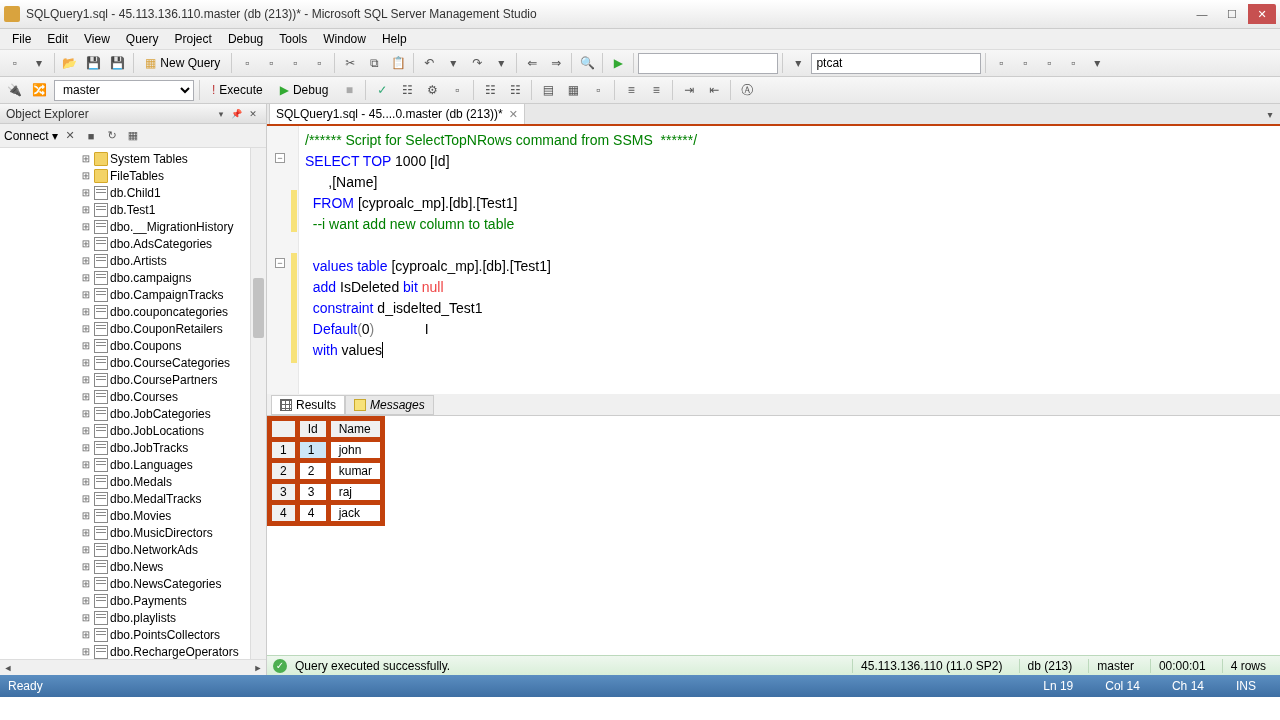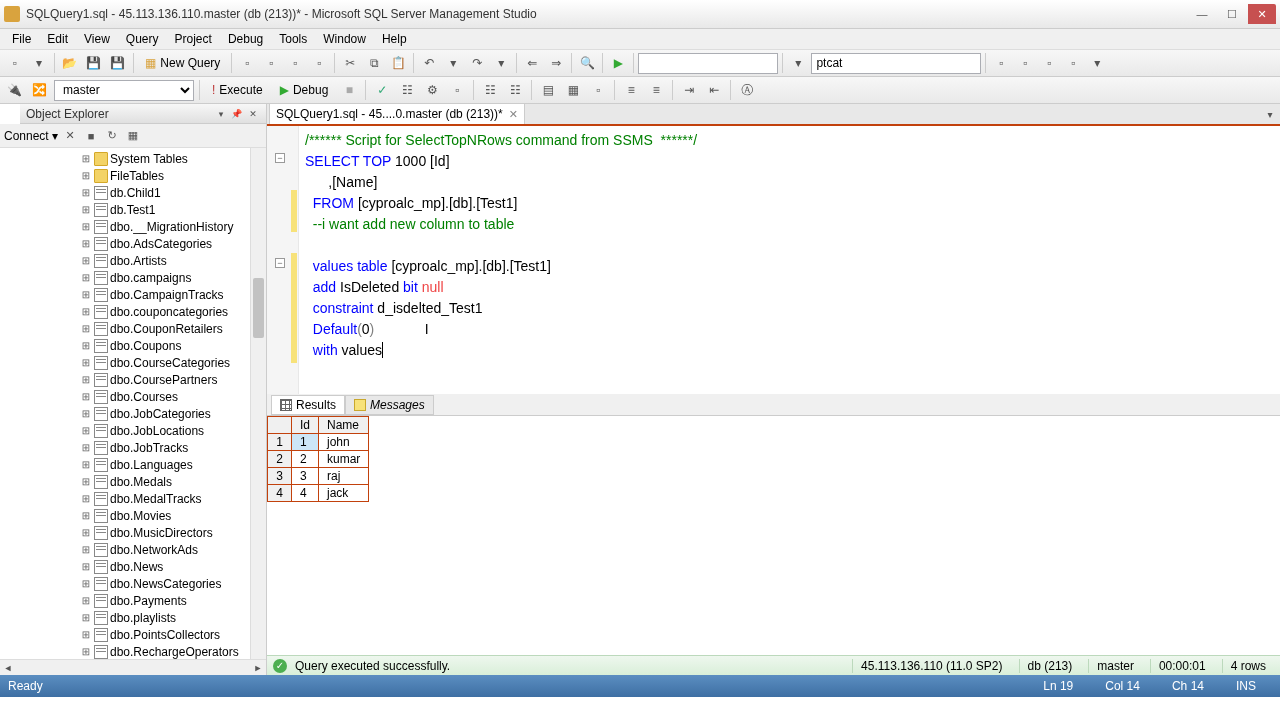--- a/index.html
+++ b/index.html
@@ -22,21 +22,21 @@
 .toolbar .combo { height: 21px; border: 1px solid #abadb3; background: #fff; font-size: 12px; padding: 0 4px; }
 
 .toolbar2 { height: 27px; background: linear-gradient(#f7f7f7, #e9e9e9); display: flex; align-items: center; padding: 0 4px; border-bottom: 1px solid #ccc; gap: 3px; }
 .toolbar2 .btn { width: 22px; height: 22px; display: flex; align-items: center; justify-content: center; border: 1px solid transparent; font-size: 12px; color: #555; }
 .toolbar2 .combo { height: 21px; width: 140px; border: 1px solid #abadb3; background: #fff; font-size: 12px; padding: 0 4px; }
 .toolbar2 .txtbtn { height: 22px; display: flex; align-items: center; padding: 0 6px; gap: 4px; border: 1px solid transparent; font-size: 12px; }
 
 .main { display: flex; height: 571px; }
 
 .objexp { width: 267px; border-right: 1px solid #ccc; display: flex; flex-direction: column; background: #fff; }
-.objexp-header { height: 20px; background: linear-gradient(#f7f7f7, #e0e0e0); border-bottom: 1px solid #ccc; display: flex; align-items: center; padding: 0 6px; font-size: 12px; margin-left: 20px; }
+.objexp-header { height: 20px; background: linear-gradient(#f7f7f7, #e0e0e0); border-bottom: 1px solid #ccc; display: flex; align-items: center; padding: 0 6px; font-size: 12px; }
 .objexp-header .title { flex: 1; color: #333; }
 .objexp-header .hbtn { width: 14px; height: 14px; margin-left: 2px; font-size: 9px; color: #555; display: flex; align-items: center; justify-content: center; }
 .objexp-toolbar { height: 24px; background: #f0f0f0; border-bottom: 1px solid #ddd; display: flex; align-items: center; padding: 0 4px; gap: 3px; font-size: 12px; }
 .objexp-toolbar .tbtn { width: 18px; height: 18px; display: flex; align-items: center; justify-content: center; font-size: 11px; color: #555; }
 .objexp-tree { flex: 1; overflow: hidden; position: relative; padding: 2px 0 0 80px; font-size: 12px; }
 .tree-row { height: 17px; display: flex; align-items: center; gap: 2px; white-space: nowrap; }
 .tree-row .exp { width: 12px; text-align: center; color: #666; font-size: 10px; }
 .tree-row .ico { width: 14px; height: 14px; display: inline-block; }
 .tree-row .ico.folder { background: #f3d366; border: 1px solid #d4a829; border-radius: 1px; }
 .tree-row .ico.table { background: #fff; border: 1px solid #888; position: relative; }
@@ -67,21 +67,21 @@
 
 .result-tabs { height: 22px; background: #f0f0f0; display: flex; align-items: flex-end; border-bottom: 1px solid #ccc; padding-left: 4px; gap: 0; }
 .rtab { height: 20px; display: flex; align-items: center; padding: 0 8px; gap: 4px; border: 1px solid #ccc; background: #fff; font-size: 12px; }
 .rtab.inactive { background: #e8e8e8; font-style: italic; }
 .rtab .rico { width: 12px; height: 12px; }
 .rtab .rico.grid { background: #fff; border: 1px solid #666; background-image: linear-gradient(#666 1px, transparent 1px), linear-gradient(90deg, #666 1px, transparent 1px); background-size: 4px 4px; }
 .rtab .rico.msg { background: #f7e27a; border: 1px solid #c9a82d; }
 
 .grid { flex: 1; background: #fff; overflow: auto; font-size: 12px; }
 .grid table { border-collapse: collapse; }
-.grid th, .grid td { border: 1px solid #c2410c; padding: 1px 8px; text-align: left; height: 17px; font-weight: normal; }
+.grid th, .grid td { border: 5px solid #c2410c; padding: 1px 8px; text-align: left; height: 17px; font-weight: normal; }
 .grid th { background: #f0f0f0; }
 .grid .rowhdr { background: #f0f0f0; text-align: center; width: 24px; }
 .grid td.sel { background: #cde6f7; border: 1px dotted #333; }
 
 .statusbar-q { height: 20px; background: linear-gradient(#eef7ee, #d9efd9); border-top: 1px solid #bcd9bc; display: flex; align-items: center; font-size: 12px; padding: 0 6px; gap: 8px; }
 .statusbar-q .ok { width: 14px; height: 14px; border-radius: 50%; background: #4caf50; color: #fff; font-size: 10px; display:flex;align-items:center;justify-content:center; }
 .statusbar-q .spacer { flex: 1; }
 .statusbar-q .cell { padding: 0 8px; border-left: 1px solid #bcd9bc; }
 
 .statusbar { height: 22px; background: linear-gradient(#5b8ec1, #3e6fa3); color: #fff; display: flex; align-items: center; font-size: 12px; padding: 0 8px; }

